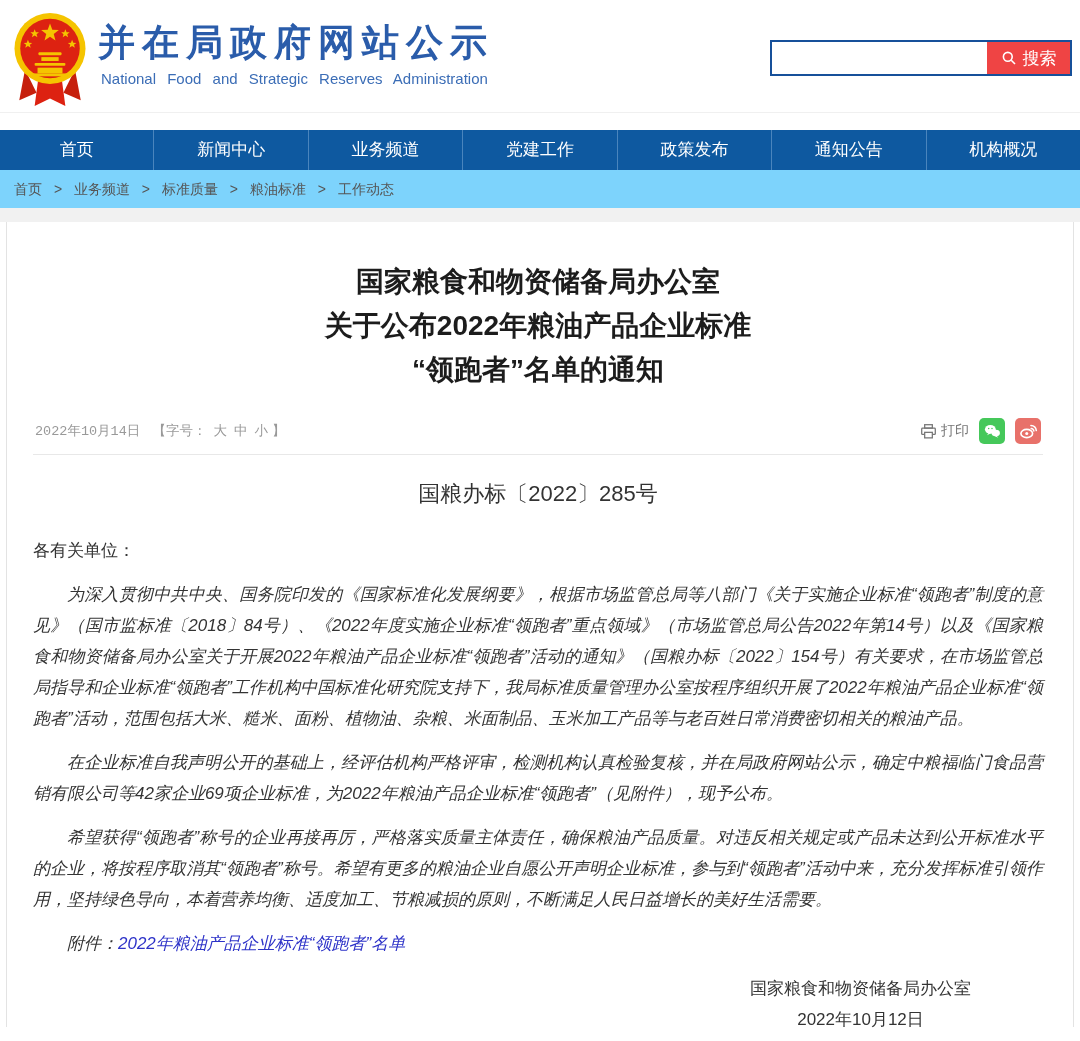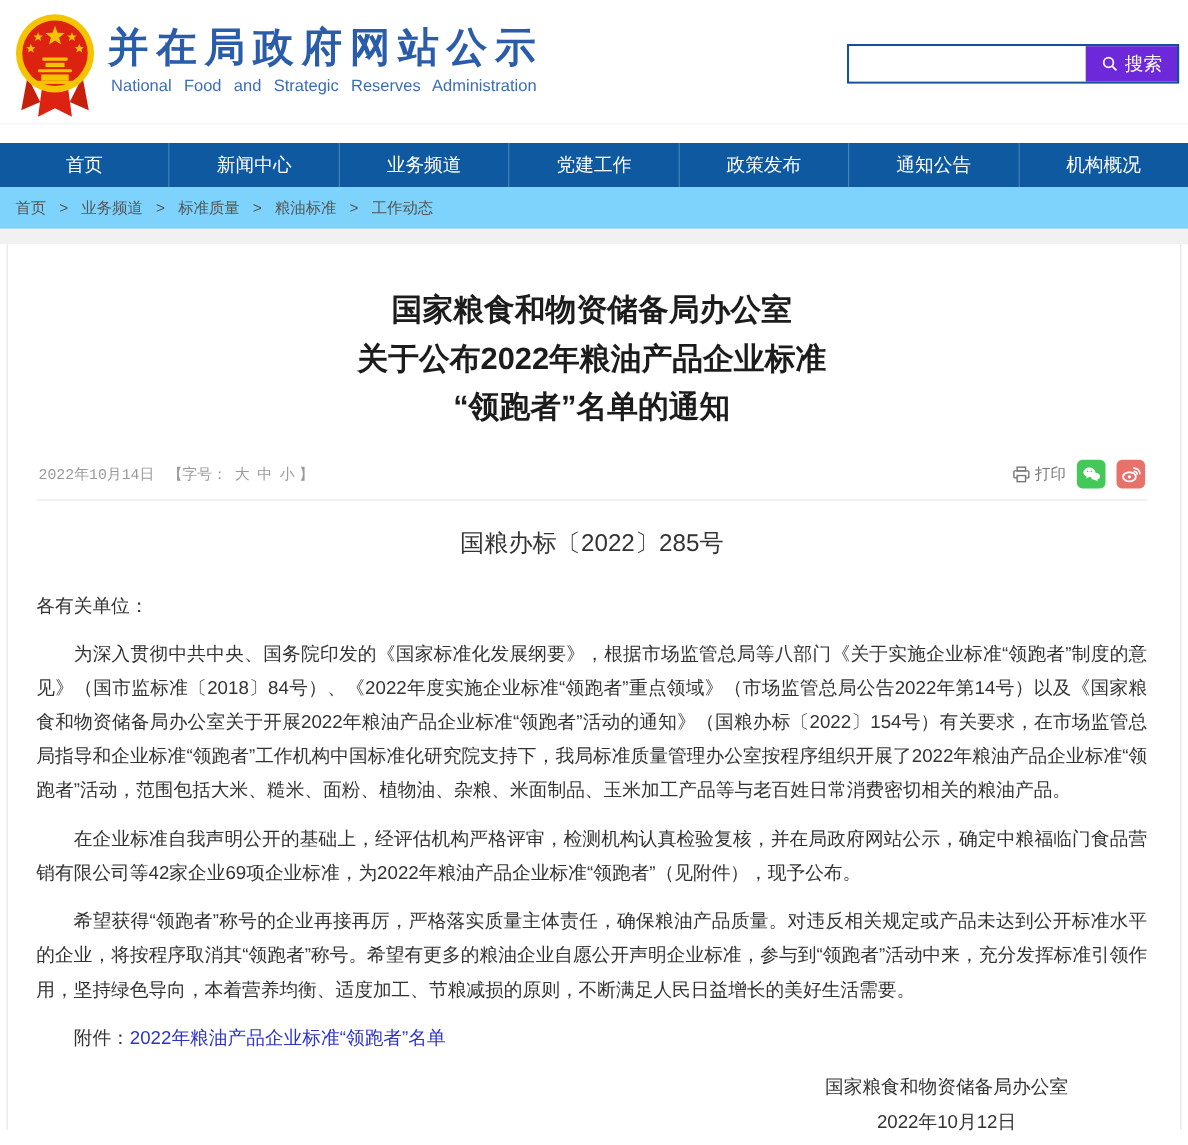--- a/index.html
+++ b/index.html
@@ -10,21 +10,21 @@
   .header { position:relative; height:112px; background:#ffffff; }
   .emblem { position:absolute; left:10px; top:12px; width:80px; height:96px; }
   .site-title { position:absolute; left:98px; top:18px; font-size:37px; font-weight:bold;
                 color:#2a5caa; letter-spacing:7px; white-space:nowrap; }
   .site-sub { position:absolute; left:101px; top:70px; font-size:15px; color:#3b6db6;
               word-spacing:7px; white-space:nowrap; }
   .search-box { position:absolute; right:8px; top:40px; width:302px; height:36px;
                 display:flex; border:2px solid #16509a; background:#fff; }
   .search-input { flex:1; border:none; outline:none; font-size:15px; padding:0 8px;
                   color:#333; }
-  .search-btn { width:90px; background:#6d28d9; color:#fff; border:none; cursor:pointer;
+  .search-btn { width:90px; background:#ef4444; color:#fff; border:none; cursor:pointer;
                 display:flex; align-items:center; justify-content:center; gap:6px;
                 font-size:17px; }
   .hdr-gap { height:18px; background:#ffffff; border-top:1px solid #f0f0f0; }
 
   
   .nav { height:40px; background:#0e59a0; display:flex; }
   .nav a { flex:1; color:#ffffff; font-size:17px; text-align:center; line-height:40px;
            text-decoration:none; border-right:1px solid #4a85bd; }
   .nav a:last-child { border-right:none; }
 
@@ -50,21 +50,21 @@
   .share-ic { width:26px; height:26px; border-radius:5px; display:flex;
               align-items:center; justify-content:center; cursor:pointer; }
   .share-wechat { background:#45c85a; }
   .share-weibo  { background:#e8716a; }
   .meta-sep { border-bottom:1px solid #e8e8e8; margin-top:10px; }
 
   .doc-number { text-align:center; margin-top:24px; font-size:22px; color:#333; }
 
   .body-text { margin-top:26px; font-size:17px; color:#333; line-height:31px; }
   .body-text p { margin-bottom:13px; text-align:justify; }
-  .indent { text-indent:2em; }
+  .indent { text-indent:2em;font-style:italic; }
   .attach-link { color:#2d32c8; text-decoration:none; cursor:pointer; }
 
   .sign-wrap { text-align:right; margin-top:14px; padding-right:72px; }
   .sign-block { display:inline-block; text-align:center; font-size:17px; color:#333; }
   .sign-block div { line-height:31px; }
 </style>
 </head>
 <body>
 
 <div class="header">

